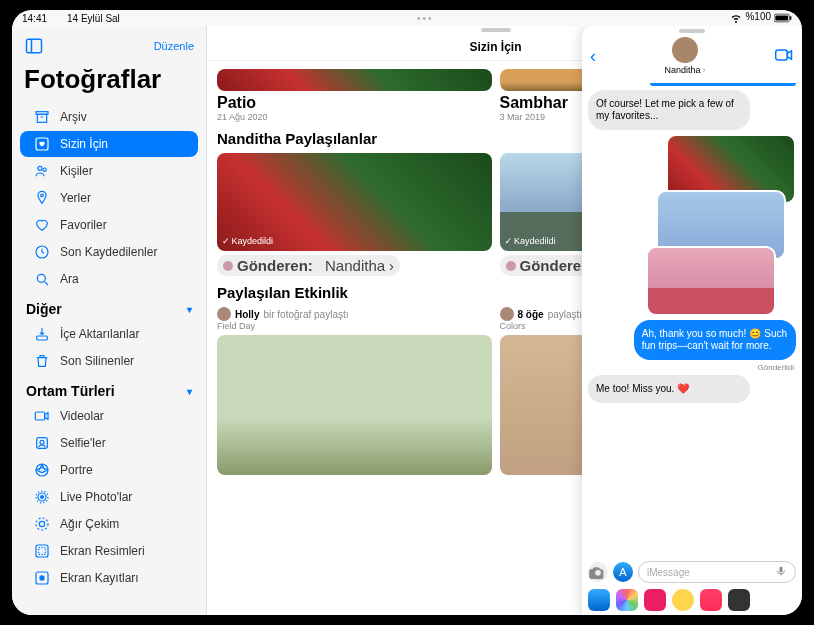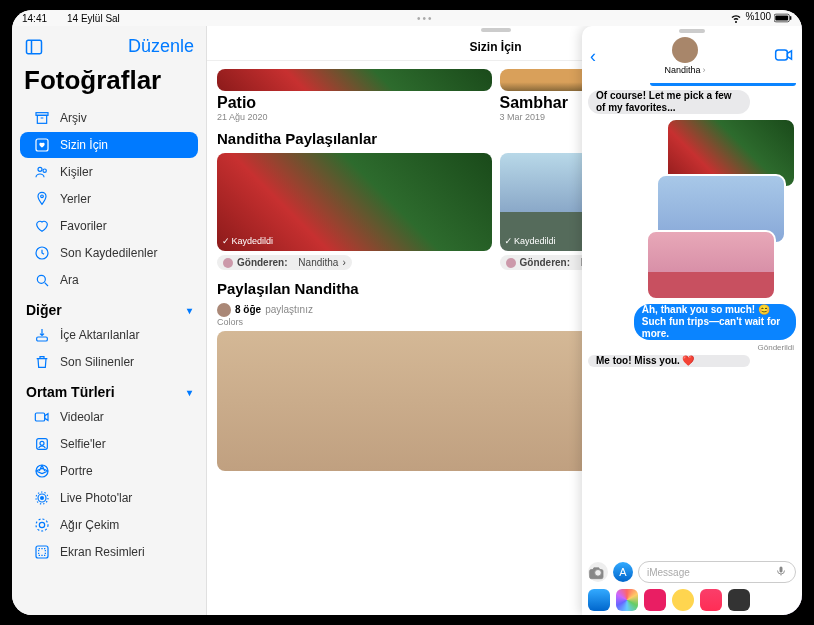--- a/index.html
+++ b/index.html
@@ -9,21 +9,21 @@
 
 .status-bar { height: 16px; display: flex; justify-content: space-between; align-items: center; padding: 0 10px; font-size: 10px; color: #000; background: #f8f8f8; }
 .status-left { display: flex; gap: 20px; }
 .status-right { display: flex; gap: 3px; }
 
 .main { flex: 1; display: flex; overflow: hidden; position: relative; }
 
 .sidebar { width: 195px; background: #f5f5f5; border-right: 1px solid #e0e0e0; overflow-y: auto; padding: 6px 0; }
 .sidebar-header { display: flex; justify-content: space-between; align-items: center; padding: 4px 12px; }
 .sidebar-icon-btn { width: 20px; height: 20px; color: #007aff; }
-.edit-link { color: #007aff; font-size: 18px; }
+.edit-link { color: #007aff; font-size: 11px; }
 .sidebar-title { font-size: 26px; font-weight: 700; padding: 4px 12px 8px; }
 .side-item { display: flex; align-items: center; gap: 10px; padding: 5px 14px; font-size: 12px; color: #333; margin: 1px 8px; border-radius: 8px; }
 .side-item.active { background: #007aff; color: #fff; }
 .side-item .ic { width: 16px; height: 16px; flex-shrink: 0; display: flex; align-items: center; justify-content: center; color: #007aff; }
 .side-item.active .ic { color: #fff; }
 .side-section { display: flex; justify-content: space-between; align-items: center; padding: 8px 14px 3px; font-size: 14px; font-weight: 700; color: #000; }
 .chev { color: #007aff; font-size: 10px; }
 
 .content { flex: 1; background: #fff; overflow-y: auto; position: relative; }
 .content-header { position: sticky; top: 0; background: rgba(255,255,255,0.95); text-align: center; padding: 6px 0; font-size: 12px; font-weight: 600; border-bottom: 1px solid #eee; }
@@ -32,21 +32,21 @@
 .row { display: flex; gap: 8px; margin-bottom: 8px; }
 .card { flex: 1; }
 .card-img { width: 100%; border-radius: 8px; background: #888; position: relative; overflow: hidden; }
 .card-img.h40 { height: 22px; }
 .card-img.h100 { height: 98px; }
 .card-img.h140 { height: 140px; }
 .card-title { font-size: 16px; font-weight: 600; margin-top: 3px; }
 .card-date { font-size: 9px; color: #888; }
 .section-title { font-size: 15px; font-weight: 700; margin: 6px 0 6px; }
 .saved-badge { position: absolute; bottom: 5px; left: 5px; color: #fff; font-size: 9px; display: flex; align-items: center; gap: 2px; }
-.sender-pill { display: inline-flex; align-items: center; gap: 4px; background: #eee; border-radius: 10px; padding: 2px 6px; font-size: 10px; color: #444; margin-top: 4px; }
+.sender-pill { display: inline-flex; align-items: center; gap: 4px; background: #eee; border-radius: 10px; padding: 2px 6px; font-size: 15px; color: #444; margin-top: 4px; }
 .sender-pill .dot { width: 10px; height: 10px; border-radius: 50%; background: #c9a; }
 .activity-head { display: flex; align-items: center; gap: 4px; font-size: 10px; }
 .activity-head .av { width: 14px; height: 14px; border-radius: 50%; background: #a87; }
 .activity-head .gray { color: #888; }
 
 
 .peppers { background: linear-gradient(45deg,#8b1a1a,#c73030 30%,#2d6b2d 60%,#1a4a1a); }
 .samb { background: linear-gradient(#d9a05a 60%,#8a6a3a); }
 .umb { background: radial-gradient(circle at 60% 40%, #e03030 0 18%, transparent 18%), linear-gradient(#b8d8e8, #8aa8c8 60%, #556b5b 60%); }
 .field { background: linear-gradient(#c8d8b8 60%, #8a9a6a); }
@@ -57,21 +57,21 @@
 
 .messages-panel { position: absolute; top: 0; right: 0; width: 220px; height: 100%; background: #fff; box-shadow: -2px 0 12px rgba(0,0,0,0.15); border-radius: 10px 0 0 0; display: flex; flex-direction: column; font-size: 10px; }
 .msg-handle { width: 26px; height: 4px; background: #ccc; border-radius: 2px; margin: 3px auto 0; }
 .msg-head { display: flex; align-items: center; justify-content: space-between; padding: 4px 8px; }
 .msg-head .back { color: #007aff; font-size: 18px; }
 .msg-head .who { text-align: center; }
 .msg-head .avatar { width: 26px; height: 26px; border-radius: 50%; background: #a8866a; margin: 0 auto 2px; }
 .msg-head .name { font-size: 9px; display:flex; align-items:center; gap:2px; justify-content:center; }
 .msg-head .vid { color: #007aff; }
 .msg-body { flex: 1; overflow-y: auto; padding: 4px 6px; }
-.bubble { max-width: 78%; padding: 0 8px; border-radius: 16px; margin: 3px 0; line-height: 1.2; font-weight: bold; }
+.bubble { max-width: 78%; padding: 8px 8px; border-radius: 16px; margin: 3px 0; line-height: 1.2; }
 .bubble.in { background: #e9e9eb; color: #000; margin-right: auto; }
 .bubble.out { background: #0a84ff; color: #fff; margin-left: auto; }
 .img-stack { margin: 4px 0 4px auto; width: 150px; }
 .img-stack .im { width: 130px; height: 70px; border-radius: 10px; margin-bottom: -14px; border: 2px solid #fff; margin-left: auto; }
 .img-stack .im:nth-child(2){ margin-left: 10px; }
 .img-stack .im:nth-child(3){ margin-left: 0; margin-bottom: 4px; }
 .delivered { font-size: 8px; color: #888; text-align: right; margin: 0 2px 3px; }
 .msg-input-row { display: flex; align-items: center; gap: 5px; padding: 4px 6px; }
 .msg-input-row .circ { width: 20px; height: 20px; border-radius: 50%; background: #eee; color: #888; display:flex; align-items:center; justify-content:center; font-size:11px;}
 .msg-field { flex: 1; border: 1px solid #ccc; border-radius: 12px; padding: 3px 8px; font-size: 10px; color: #aaa; display:flex; justify-content:space-between; align-items:center;}
@@ -266,20 +266,29 @@
             </div>
             <div class="side-item">
               <span class="ic">
                 <svg viewBox="0 0 24 24">
                   <rect x="3" y="3" width="18" height="18" rx="3" stroke="#007aff" fill="none" stroke-width="1.8"></rect>
                   <rect x="7" y="7" width="10" height="10" stroke="#007aff" fill="none" stroke-width="1.8" stroke-dasharray="2 2"></rect>
                 </svg>
               </span>
               <span>Ekran Resimleri</span>
             </div>
+            <div class="side-item">
+              <span class="ic">
+                <svg viewBox="0 0 24 24">
+                  <rect x="3" y="3" width="18" height="18" rx="3" stroke="#007aff" fill="none" stroke-width="1.8"></rect>
+                  <circle cx="12" cy="12" r="4" fill="#007aff"></circle>
+                </svg>
+              </span>
+              <span>Ekran Kayıtları</span>
+            </div>
             <div class="side-section"></div>
           </div>
 </div>
 
 <div class="content">
   <div class="content-handle"></div>
   <div class="content-header">Sizin İçin</div>
   <div class="content-body">
 
     <div class="row">
@@ -304,22 +313,31 @@
         <div class="sender-pill"><span class="dot"></span><b>Gönderen:</b>&nbsp;<span>Nanditha</span> ›</div>
       </div>
       <div class="card">
         <div class="card-img h100 umb">
           <div class="saved-badge">✓ <span>Kaydedildi</span></div>
         </div>
         <div class="sender-pill"><span class="dot"></span><b>Gönderen:</b>&nbsp;<span>Neil</span> ›</div>
       </div>
     </div>
 
-    <div class="section-title">Paylaşılan Nanditha</div>
+    <div class="section-title">Paylaşılan Etkinlik</div>
     <div class="row">
+      <div class="card">
+        <div class="activity-head">
+                  <span class="av"></span>
+                  <b>Holly</b> 
+                  <span class="gray">bir fotoğraf paylaştı</span>
+                </div>
+        <div class="card-date">Field Day</div>
+        <div class="card-img h140 field" style="margin-top:4px;"></div>
+      </div>
       <div class="card">
         <div class="activity-head">
                   <span class="av"></span>
                   <b>8 öğe</b> 
                   <span class="gray">paylaştınız</span>
                 </div>
         <div class="card-date">Colors</div>
         <div class="card-img h140 hands" style="margin-top:4px;"></div>
       </div>
     </div>

